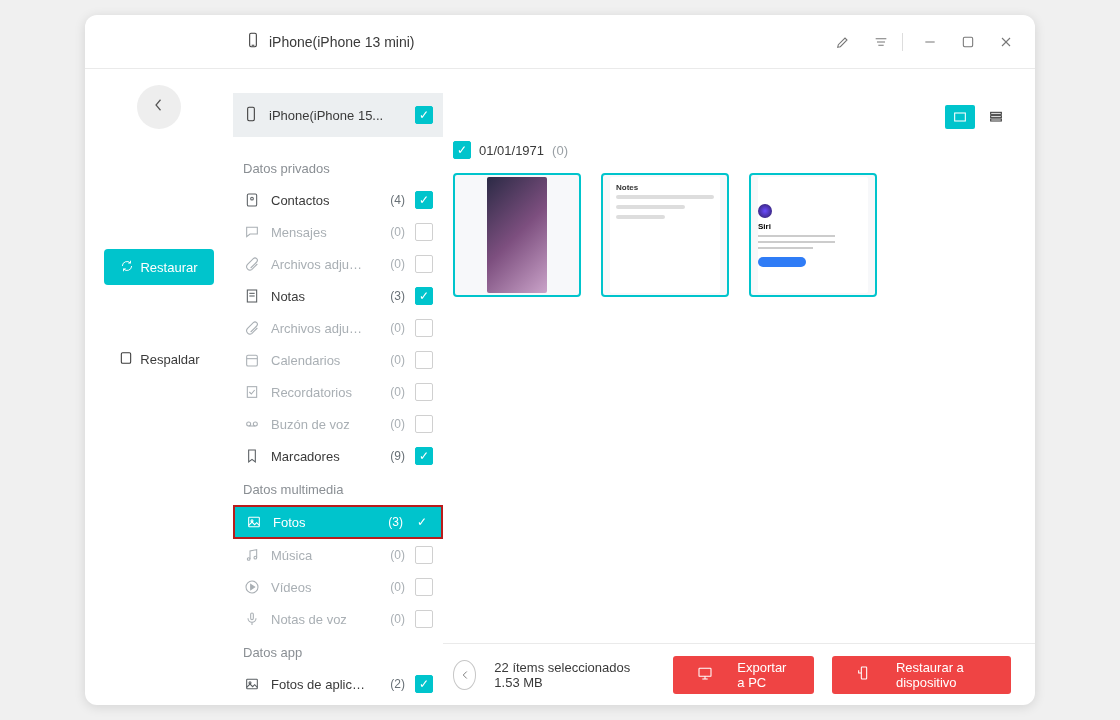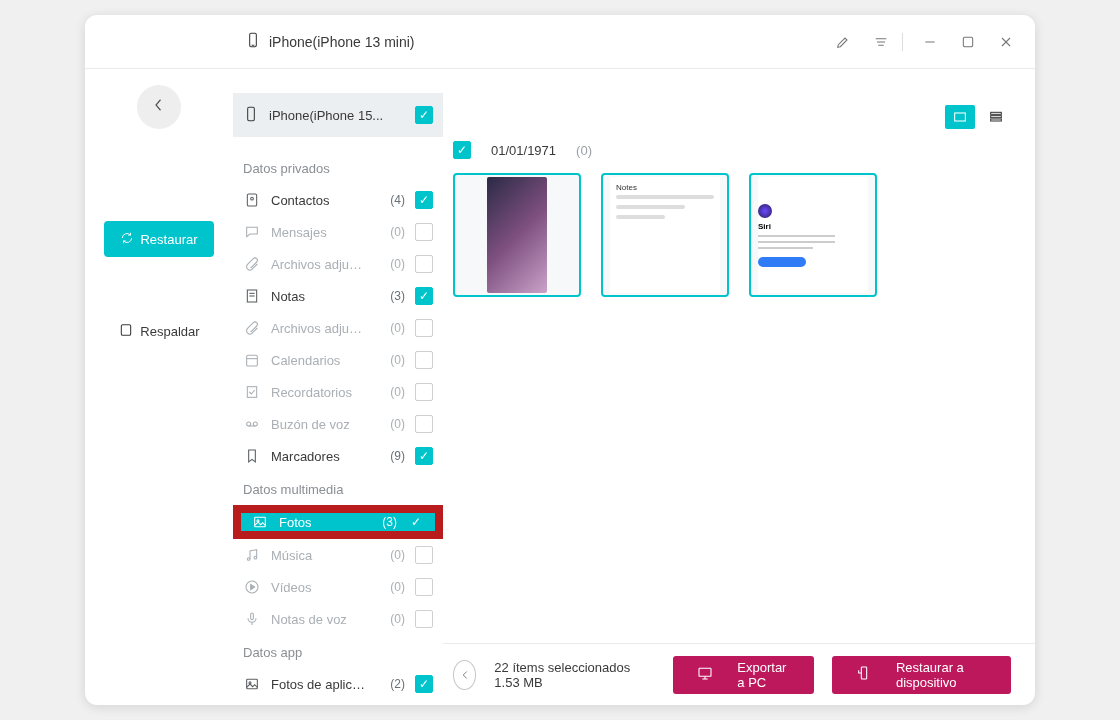--- a/index.html
+++ b/index.html
@@ -6,60 +6,60 @@
 body { background: #f0f0f0; width: 1120px; height: 720px; display: flex; align-items: center; justify-content: center; }
 .window { width: 950px; height: 690px; background: #fff; border-radius: 12px; box-shadow: 0 2px 12px rgba(0,0,0,.12); display: flex; flex-direction: column; overflow: hidden; position: relative; }
 .titlebar { height: 54px; display: flex; align-items: center; padding: 0 18px 0 160px; border-bottom: 1px solid #eaeaea; }
 .titlebar .device { display: flex; align-items: center; gap: 8px; font-size: 14px; color: #3a3a3a; }
 .titlebar .spacer { flex: 1; }
 .titlebar .winbtn { width: 22px; height: 22px; margin-left: 16px; display: flex; align-items: center; justify-content: center; color: #777; cursor: pointer; }
 .titlebar .winbtn svg { width: 16px; height: 16px; }
 .body { flex: 1; display: flex; min-height: 0; }
 .leftrail { width: 148px; display: flex; flex-direction: column; align-items: center; padding-top: 16px; gap: 20px; }
 .backbtn { width: 44px; height: 44px; border-radius: 50%; background: #eee; display: flex; align-items: center; justify-content: center; color: #555; cursor: pointer; }
-.actionbtn { width: 110px; height: 36px; border-radius: 4px; display: flex; align-items: center; justify-content: center; gap: 6px; font-size: 13px; cursor: pointer; margin-top: 72px; }
+.actionbtn { width: 110px; height: 36px; border-radius: 4px; display: flex; align-items: center; justify-content: center; gap: 6px; font-size: 13px; cursor: pointer; margin-top: 100px; }
 .actionbtn.primary { background: #00c4cc; color: #fff; }
 .actionbtn.secondary { color: #3a3a3a; margin-top: 36px; }
 .sidebar { width: 210px; background: #fff; display: flex; flex-direction: column; overflow-y: auto; }
 .device-row { margin: 24px 0 14px 0; height: 44px; background: #eceff1; display: flex; align-items: center; padding: 0 10px; gap: 10px; font-size: 13px; color: #3a3a3a; }
 .device-row .label { flex: 1; white-space: nowrap; overflow: hidden; text-overflow: ellipsis; }
 .chk { width: 18px; height: 18px; border: 1px solid #d0d0d0; border-radius: 2px; display: inline-flex; align-items: center; justify-content: center; flex-shrink: 0; cursor: pointer; background:#fff; }
 .chk.on { background: #00c4cc; border-color: #00c4cc; }
 .chk.on::after { content: "✓"; color: #fff; font-size: 12px; line-height: 1; }
 .section-title { font-size: 13px; color: #8a8f94; padding: 10px 10px 8px 10px; }
 .cat { height: 32px; display: flex; align-items: center; padding: 0 10px; gap: 10px; font-size: 13px; color: #3a3a3a; cursor: pointer; }
 .cat .icon { width: 18px; display: flex; justify-content: center; color: #5a5f63; }
 .cat.selected .icon, .cat.selected .name, .cat.selected .count { color: #fff; }
 .cat .name { flex: 1; white-space: nowrap; overflow: hidden; text-overflow: ellipsis; }
 .cat .count { width: 28px; text-align: right; color: #687076; font-size: 12px; }
 .cat.disabled .name, .cat.disabled .icon, .cat.disabled .count { color: #a9afb4; }
-.cat.selected { background: #00c4cc; border: 8px solid #b91c1c; height:34px; }
+.cat.selected { background: #00c4cc; border: 2px solid #b91c1c; height:34px; }
 .cat.selected .count { color: #fff; }
 .content { flex: 1; display: flex; flex-direction: column; min-width: 0; }
 .toolbar { height: 68px; display: flex; align-items: flex-end; padding: 0 24px 8px 10px; }
 .toolbar .viewsw { margin-left: auto; display: flex; gap: 6px; }
 .viewbtn { width: 30px; height: 24px; border-radius: 2px; display: flex; align-items: center; justify-content: center; color: #3b3b3b; cursor: pointer; }
 .viewbtn.active { background: #00c4cc; color: #fff; }
-.dateline { display: flex; align-items: center; gap: 20px; padding: 4px 0 14px 10px; font-size: 13px; color: #3a3a3a; }
+.dateline { display: flex; align-items: center; gap: 8px; padding: 4px 0 14px 10px; font-size: 13px; color: #3a3a3a; }
 .grid { flex: 1; padding: 0 10px; display: flex; gap: 20px; align-items: flex-start; }
 .thumb { width: 128px; height: 124px; border: 2px solid #00c4cc; border-radius: 4px; background: #f7f8fa; display: flex; align-items: center; justify-content: center; overflow: hidden; cursor: pointer; }
 .thumb .inner { width: 60px; height: 116px; background: linear-gradient(135deg,#2b2a45,#7d4f7f,#caa3c9); border-radius: 2px; }
 .thumb.white .inner { width: 110px; height: 116px; background: #fff; display:flex; flex-direction:column; padding:6px; }
 .thumb.white .bar { height:4px; background:#ddd; margin:3px 0; border-radius:2px; }
-.thumb.white .title { font-size:8px; font-weight:normal; color:#333; }
+.thumb.white .title { font-size:8px; font-weight:bold; color:#333; }
 .thumb.siri .inner { width:110px; height:116px; background:#fff; display:flex; flex-direction:column; align-items:flex-start; justify-content:center; gap:4px; }
 .thumb.siri .dot{ width:14px;height:14px;border-radius:50%; background: radial-gradient(#6a4cff,#2b1a5a);}
 .thumb.siri .t{font-size:8px;font-weight:bold;}
 .thumb.siri .line{height:2px;width:70%;background:#ccc;}
 .thumb.siri .btn{width:48px;height:10px;background:#2f7cf6;border-radius:5px;margin-top:4px;}
 .footer { height: 62px; border-top: 1px solid #eaeaea; display: flex; align-items: center; padding: 0 24px 0 10px; gap: 18px; margin-top: 12px; }
 .pager { width: 30px; height: 30px; border: 1px solid #c7c7c7; border-radius: 50%; display: flex; align-items: center; justify-content: center; color: #777; cursor: pointer; }
 .status { font-size: 13px; color: #3a3a3a; }
 .footer .spacer { flex: 1; }
-.bigbtn { height: 38px; padding: 0 24px; background: #be185d; color: #fff; border-radius: 3px; display: flex; align-items: center; gap: 24px; font-size: 13px; cursor: pointer; }
+.bigbtn { height: 38px; padding: 0 24px; background: #ef4444; color: #fff; border-radius: 3px; display: flex; align-items: center; gap: 24px; font-size: 13px; cursor: pointer; }
 svg { stroke: currentColor; fill: none; stroke-width: 1.6; }
 .icon svg, .titlebar svg { width: 16px; height: 16px; }
 </style>
 </head>
 <body>
 
 <div class="window">
   <div class="titlebar">
     <div class="device">
       <span><svg viewBox="0 0 24 24">

